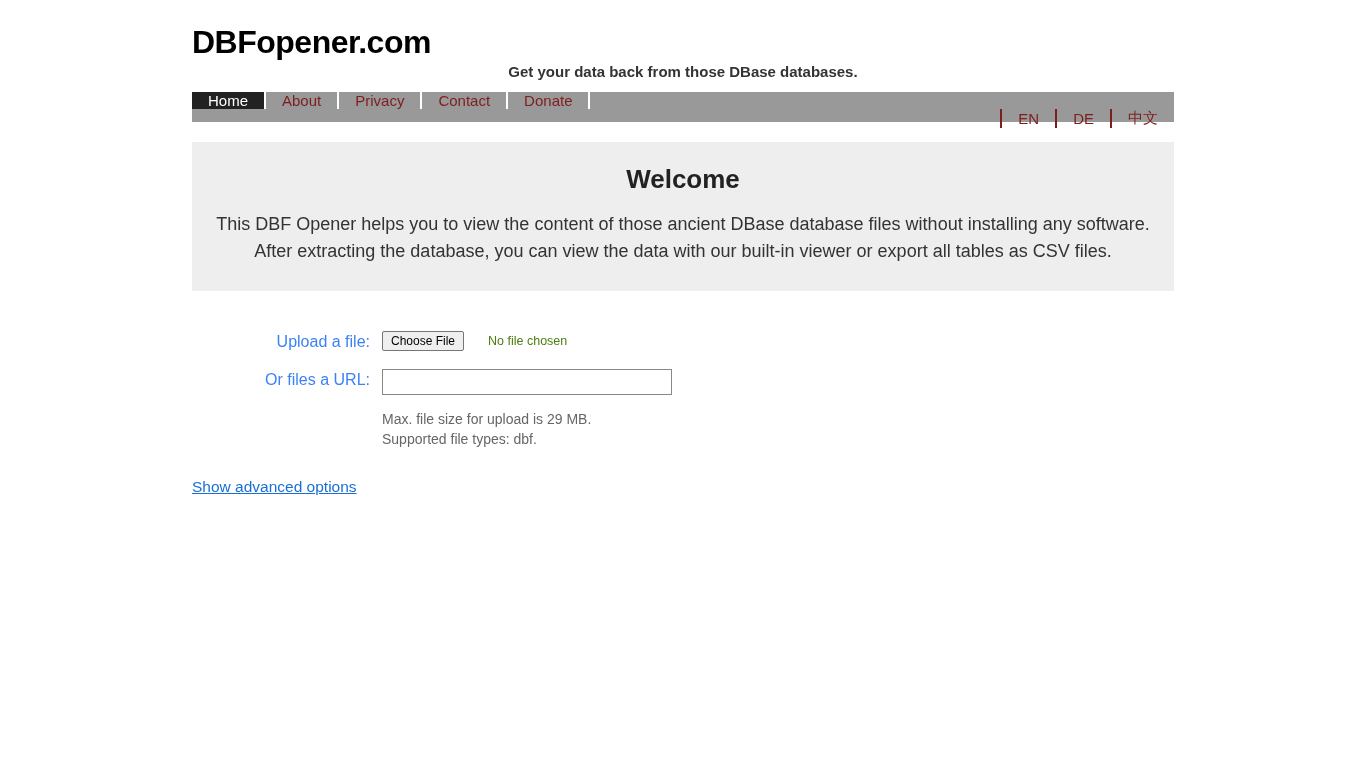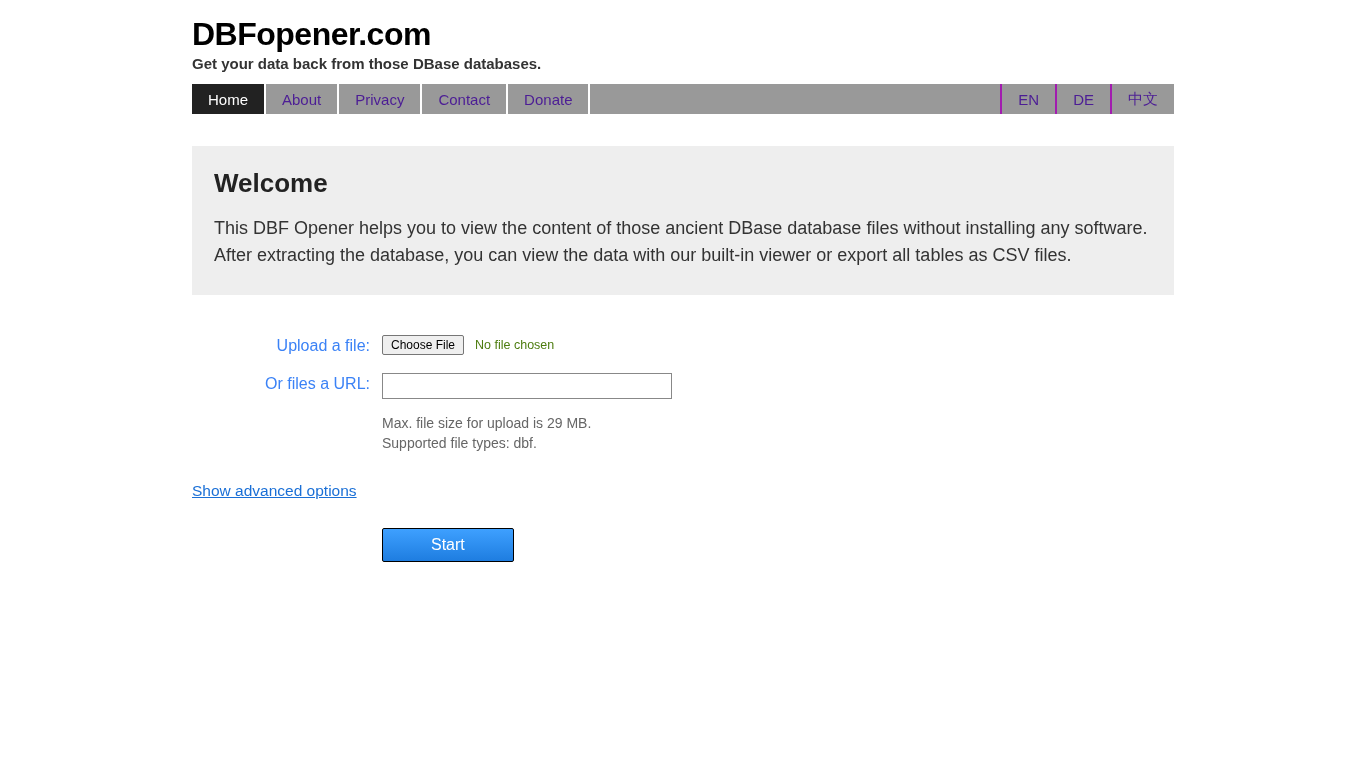--- a/index.html
+++ b/index.html
@@ -5,65 +5,68 @@
     * { margin: 0; padding: 0; box-sizing: border-box; }
     body {
       font-family: Verdana, Geneva, sans-serif;
       font-size: 15px;
       color: #333;
       background: #fff;
     }
     .container {
       width: 982px;
       margin: 0 auto;
-      padding-top: 16px;
+      padding-top: 24px;
     }
     .site-title {
       font-size: 32px;
       font-weight: bold;
       color: #000;
       letter-spacing: -0.5px;
     }
     .tagline {
       font-size: 15px;
       font-weight: bold;
       color: #333;
       margin-top: 2px;
       margin-bottom: 12px;
+      text-align: center;
     }
     .navbar {
       background: #999;
       height: 30px;
       display: flex;
       align-items: stretch;
+      flex-direction: column;
     }
     .navbar-left { display: flex; }
     .navbar-right { display: flex; margin-left: auto; }
     .nav-item {
       display: flex;
       align-items: center;
       padding: 0 16px;
-      color: #4c1d95;
+      color: #7f1d1d;
       font-size: 15px;
       border-right: 2px solid #fff;
       cursor: pointer;
       white-space: nowrap;
     }
     .navbar-right .nav-item {
       border-right: none;
-      border-left: 2px solid #a21caf;
+      border-left: 2px solid #7f1d1d;
     }
     .nav-item.active {
       background: #222;
       color: #fff;
     }
     .welcome-box {
       background: #eee;
-      margin-top: 32px;
+      margin-top: 20px;
       padding: 22px 22px 26px 22px;
+      text-align: center;
     }
     .welcome-box h2 {
       font-size: 26px;
       font-weight: bold;
       color: #222;
       margin-bottom: 16px;
     }
     .welcome-text {
       font-size: 18px;
       line-height: 1.5;
@@ -82,21 +85,21 @@
       text-align: right;
       padding-right: 12px;
       font-size: 16px;
       color: #3b82f6;
       padding-top: 2px;
     }
     .form-field { flex: 1; }
     .file-picker {
       display: inline-flex;
       align-items: center;
-      gap: 11px;
+      gap: 24px;
     }
     .choose-file-btn {
       font-family: Arial, sans-serif;
       font-size: 12px;
       padding: 2px 8px;
       background: #efefef;
       border: 1px solid #767676;
       border-radius: 2px;
       cursor: pointer;
     }
@@ -190,19 +193,16 @@
         <input type="text" class="url-input" value="" style="">
         <div class="hints">
           <div>Max. file size for upload is 29 MB.</div>
           <div>Supported file types: dbf.</div>
         </div>
       </div>
     </div>
 
     <a class="adv-link">Show advanced options</a>
 
-    <div class="submit-row">
-      <button type="button" class="start-btn">Start</button>
-    </div>
 
   </div>
 
 </div>
 
 </body></html>

